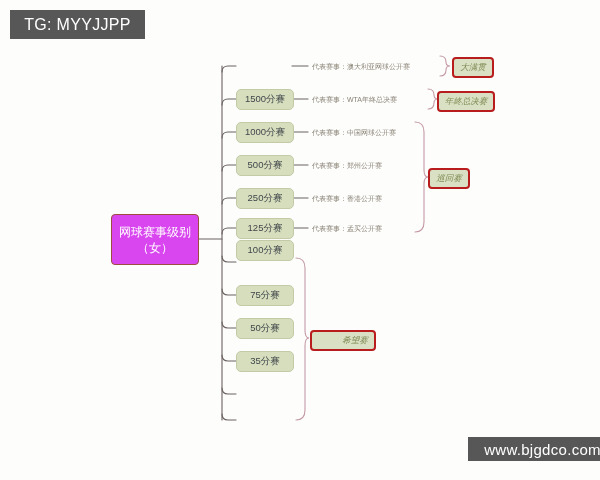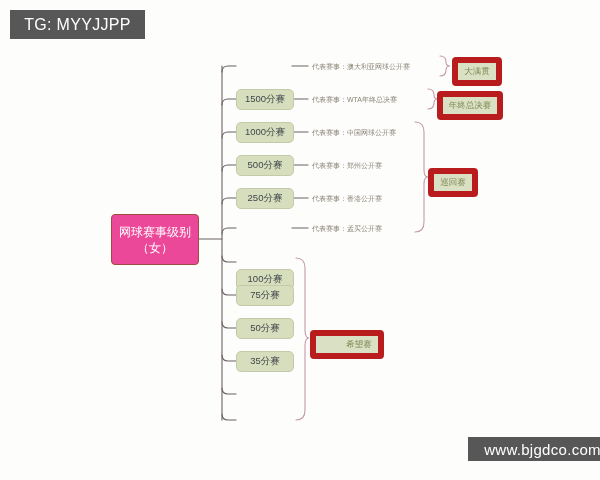--- a/index.html
+++ b/index.html
@@ -53,21 +53,21 @@
     height: 480px;
     pointer-events: none;
   }
   
   #root-node {
     position: absolute;
     left: 111px;
     top: 214px;
     width: 86px;
     height: 49px;
-    background: #ec4899;
+    background: #d946ef;
     border: 1px solid #9d4c40;
     border-radius: 4px;
     color: #ffffff;
     display: flex;
     flex-direction: column;
     align-items: center;
     justify-content: center;
     font-size: 12px;
     line-height: 16px;
     text-align: center;
@@ -94,29 +94,30 @@
     left: 312px;
     font-size: 7px;
     color: #8a8375;
     white-space: nowrap;
     line-height: 10px;
   }
   
   .group-chip {
     position: absolute;
     background: #d9e0c4;
-    border: 6px solid #b91c1c;
+    border: 2px solid #b91c1c;
     border-radius: 4px;
     color: #7f8a53;
     display: flex;
     align-items: center;
     justify-content: center;
     font-size: 8.5px;
     height: 17px;
     white-space: nowrap;
+    font-style: italic;
   }
   #chip-slam   { left: 452px; top: 57px;  width: 38px; }
   #chip-finals { left: 437px; top: 91px;  width: 54px; }
   #chip-tour   { left: 428px; top: 168px; width: 38px; }
   #chip-hope   { left: 310px; top: 330px; width: 38px; padding-left: 24px; }
 </style>
 </head>
 <body>
 
 <div id="canvas">
@@ -159,21 +160,22 @@
 
   <div id="root-node">
     <span>网球赛事级别</span>
     <span>（女）</span>
   </div>
 
   <div class="score-node" style="top:89px">1500分赛</div>
   <div class="score-node" style="top:122px">1000分赛</div>
   <div class="score-node" style="top:155px">500分赛</div>
   <div class="score-node" style="top:188px">250分赛</div>
-  <div class="score-node" style="top:269px">100分赛</div>
+  <div class="score-node" style="top:218px">125分赛</div>
+  <div class="score-node" style="top:240px">100分赛</div>
   <div class="score-node" style="top:285px">75分赛</div>
   <div class="score-node" style="top:318px">50分赛</div>
   <div class="score-node" style="top:351px">35分赛</div>
 
   <div class="evt-note" style="top:62px">代表赛事：澳大利亚网球公开赛</div>
   <div class="evt-note" style="top:95px">代表赛事：WTA年终总决赛</div>
   <div class="evt-note" style="top:128px">代表赛事：中国网球公开赛</div>
   <div class="evt-note" style="top:161px">代表赛事：郑州公开赛</div>
   <div class="evt-note" style="top:194px">代表赛事：香港公开赛</div>
   <div class="evt-note" style="top:224px">代表赛事：孟买公开赛</div>

